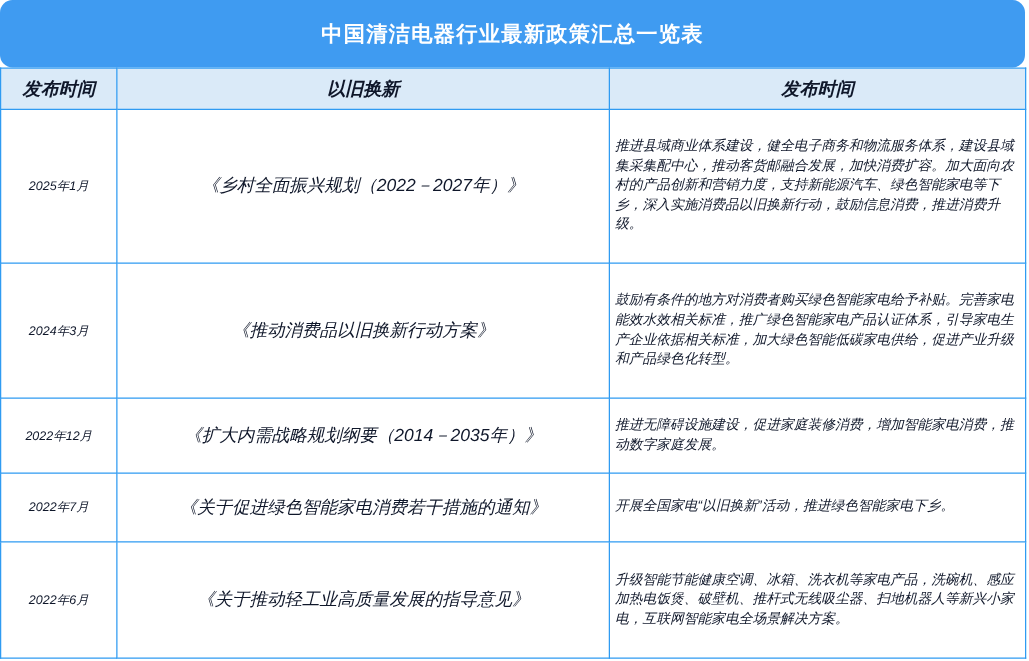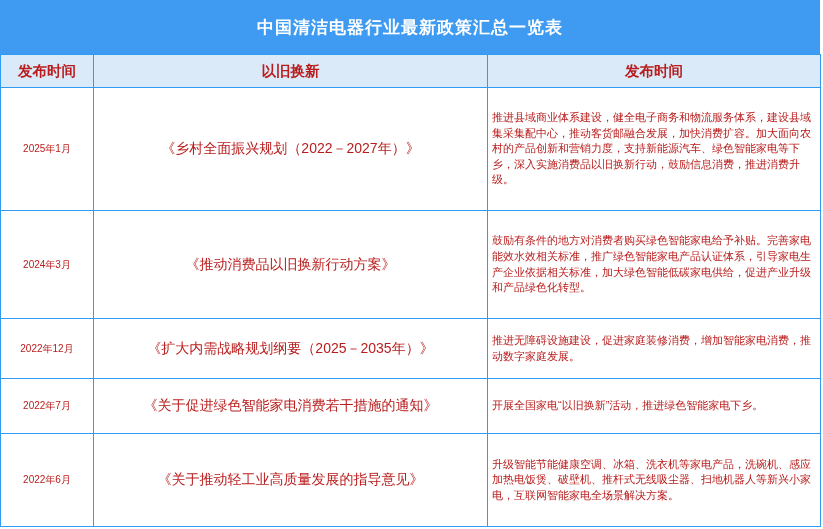--- a/index.html
+++ b/index.html
@@ -19,32 +19,34 @@
     width: 820px;
     height: 54px;
     background: #3f9bf1;
     color: #ffffff;
     font-size: 17px;
     font-weight: bold;
     display: flex;
     align-items: center;
     justify-content: center;
     letter-spacing: 1px;
+    border-radius: 10px;
   }
   table.policy-table {
     border-collapse: collapse;
     table-layout: fixed;
     width: 820px;
   }
   table.policy-table th,
   table.policy-table td {
     border: 1.5px solid #2f9bf2;
-    color: #b91c1c;
+    color: #0f172a;
     box-sizing: border-box;
     padding: 2px 4px;
+    font-style: italic;
   }
   col.c-date   { width: 93px; }
   col.c-policy { width: 394px; }
   col.c-main   { width: 333px; }
   table.policy-table thead th {
     height: 33px;
     background: #daeaf8;
     font-size: 14.5px;
     font-weight: bold;
     text-align: center;
@@ -101,21 +103,21 @@
   </tr>
 
   <tr>
     <td class="date-cell">2024年3月</td>
     <td class="policy-cell">《推动消费品以旧换新行动方案》</td>
     <td class="content-cell">鼓励有条件的地方对消费者购买绿色智能家电给予补贴。完善家电能效水效相关标准，推广绿色智能家电产品认证体系，引导家电生产企业依据相关标准，加大绿色智能低碳家电供给，促进产业升级和产品绿色化转型。</td>
   </tr>
 
   <tr>
     <td class="date-cell">2022年12月</td>
-    <td class="policy-cell">《扩大内需战略规划纲要（2025－2035年）》</td>
+    <td class="policy-cell">《扩大内需战略规划纲要（2014－2035年）》</td>
     <td class="content-cell">推进无障碍设施建设，促进家庭装修消费，增加智能家电消费，推动数字家庭发展。</td>
   </tr>
 
   <tr>
     <td class="date-cell">2022年7月</td>
     <td class="policy-cell">《关于促进绿色智能家电消费若干措施的通知》</td>
     <td class="content-cell">开展全国家电“以旧换新”活动，推进绿色智能家电下乡。</td>
   </tr>
 
   <tr>

